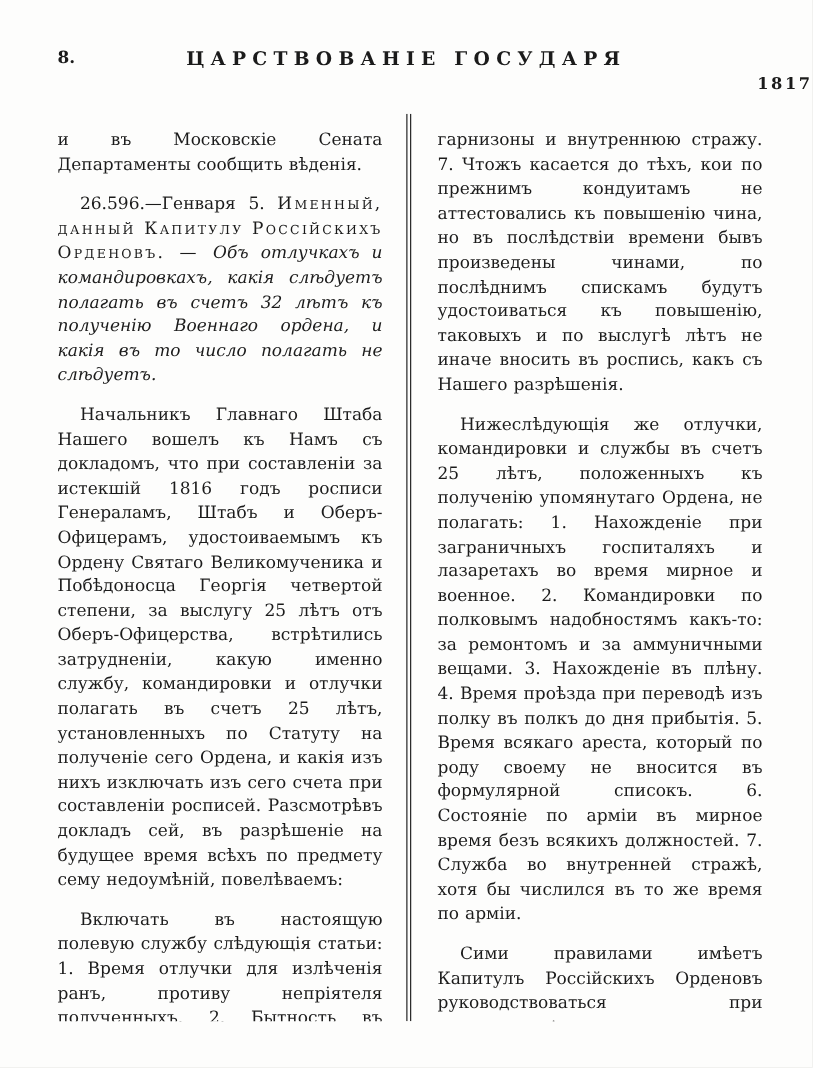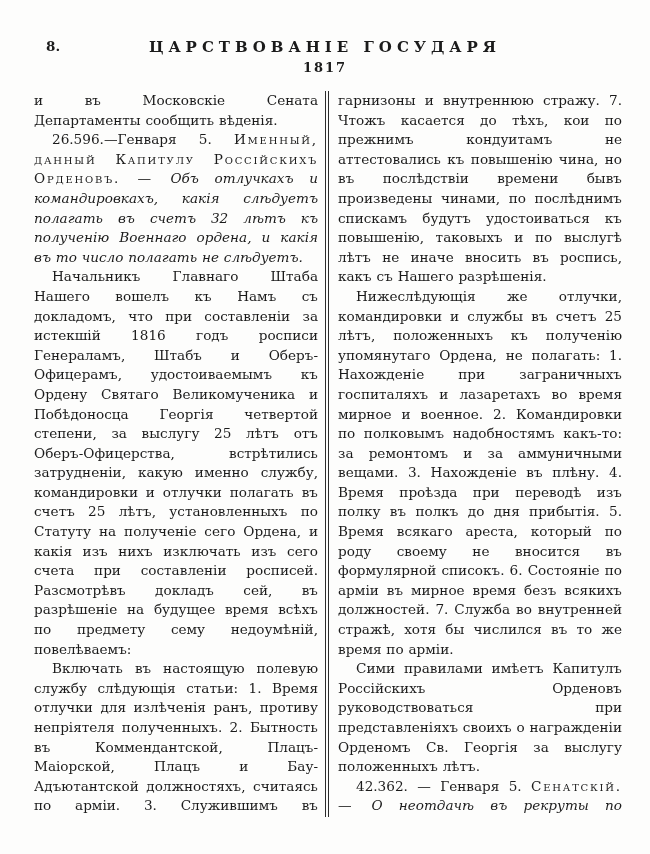--- a/index.html
+++ b/index.html
@@ -29,21 +29,21 @@
     font-weight: bold;
   }
   .running-title {
     text-align: center;
     font-size: 15px;
     font-weight: bold;
     letter-spacing: 5px;
     white-space: nowrap;
   }
   .year {
-    text-align: center;
+    text-align: right;
     font-size: 13px;
     font-weight: bold;
     letter-spacing: 2px;
     margin-top: 4px;
   }
   .columns {
     display: flex;
     align-items: stretch;
     margin: 16px 28px 0 34px;
     max-height: 726px;
@@ -58,21 +58,21 @@
   }
   .col-left { padding-right: 7px; }
   .col-right { padding-left: 9px; }
   .divider {
     flex: 0 0 auto;
     width: 2px;
     border-left: 1px solid #2c2c2c;
     border-right: 1px solid #2c2c2c;
   }
   p {
-    margin: 0;
+    margin: 12px;
     text-indent: 18px;
   }
   p.noindent { text-indent: 0; }
   .sc {
     font-variant: small-caps;
     letter-spacing: 1.8px;
   }
   .it { font-style: italic; }
 </style>
 </head>

